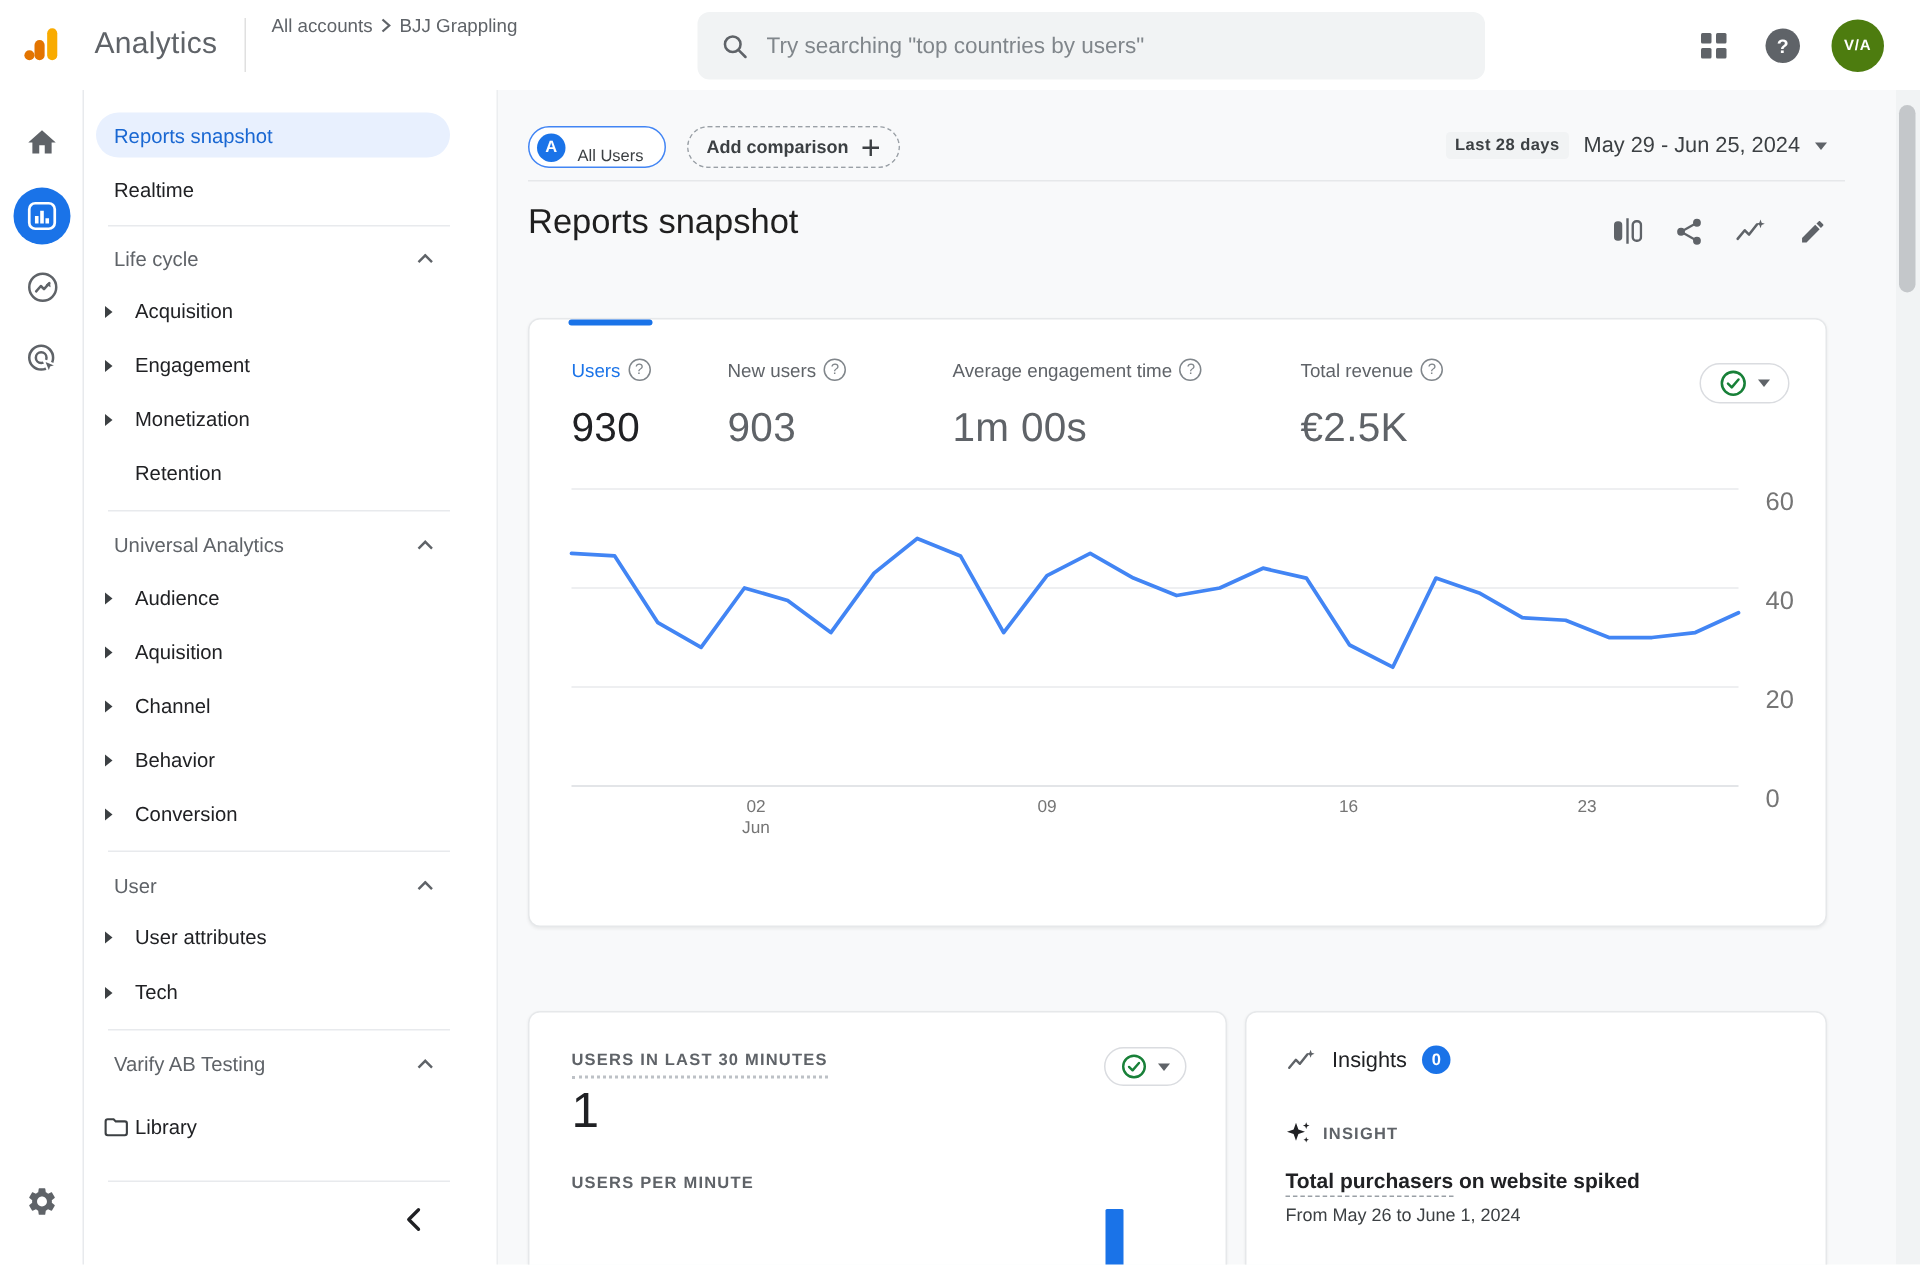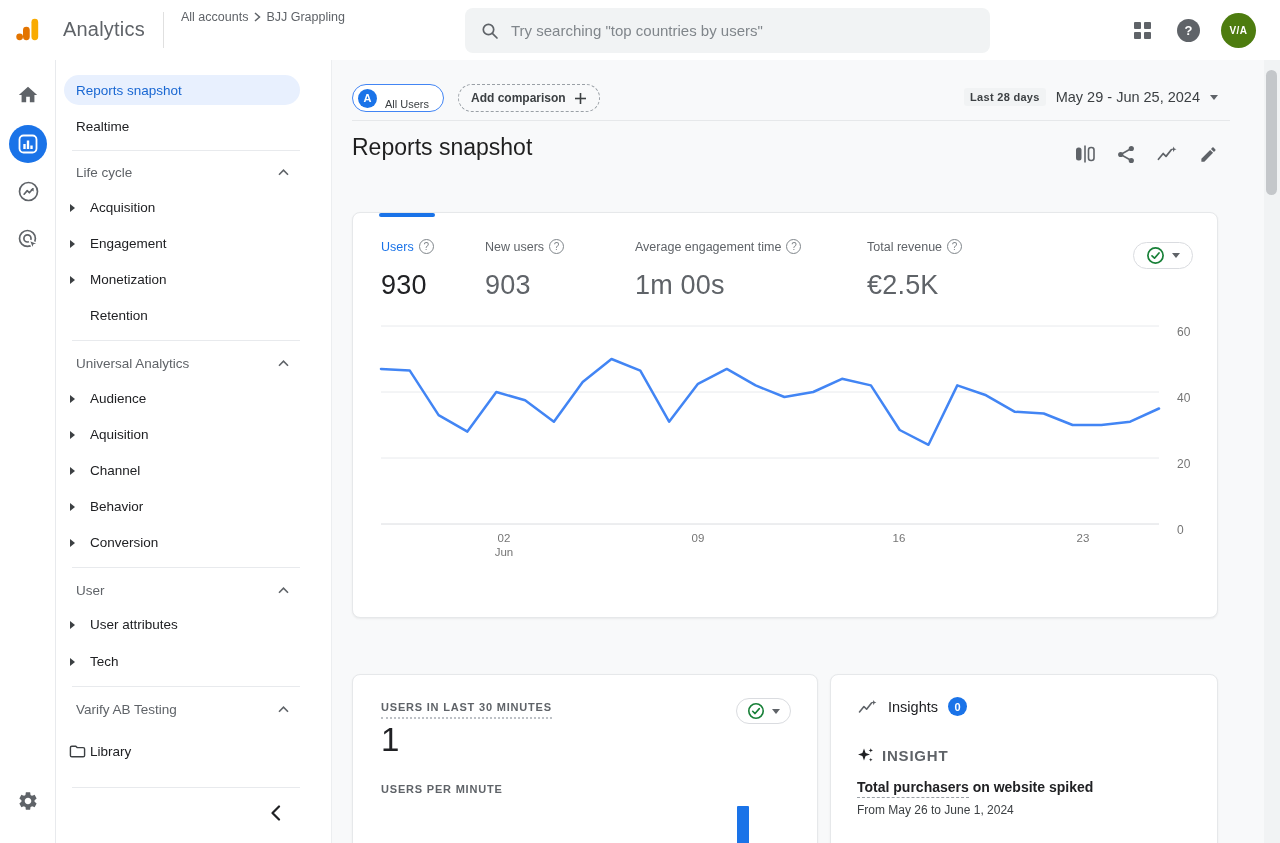--- a/index.html
+++ b/index.html
@@ -89,42 +89,42 @@
   .metric-label { font-size:12.5px; color:#5f6368; display:flex; align-items:center; gap:5px; }
   .metric.active .metric-label { color:#1a73e8; }
   .metric-value { margin-top:16px; font-size:27px; color:#5f6368; letter-spacing:.2px; }
   .metric.active .metric-value { color:#202124; }
   .qmark { width:15px; height:15px; border:1px solid #80868b; border-radius:50%; color:#80868b;
     font-size:10px; display:inline-flex; align-items:center; justify-content:center; }
   .check-pill { position:absolute; display:flex; align-items:center; justify-content:center; gap:7px;
     border:1px solid #dadce0; border-radius:14px; background:#fff; cursor:pointer; }
   #chart-check-pill { left:780px; top:29px; width:60px; height:27px; }
   #chart-svg { position:absolute; left:0; top:100px; }
-  .y-tick { position:absolute; left:824px; font-size:12px; color:#757575; }
+  .y-tick { position:absolute; left:824px; font-size:17px; color:#757575; }
   .x-tick { position:absolute; width:44px; text-align:center; font-size:11.5px; color:#757575;
     line-height:14px; top:318px; }
 
   #rt-card { left:20px; top:614px; width:466px; height:260px; }
   #rt-title { position:absolute; left:28px; top:26px; font-size:11px; font-weight:bold; color:#5f6368;
     letter-spacing:.8px; border-bottom:2px dotted #bdc1c6; padding-bottom:4px; }
   #rt-value { position:absolute; left:28px; top:46px; font-size:33px; color:#202124; }
   #rt-check-pill { left:383px; top:23px; width:55px; height:26px; }
   #rt-subtitle { position:absolute; left:28px; top:108px; font-size:11px; font-weight:bold;
     color:#5f6368; letter-spacing:.8px; }
   #rt-bars { position:absolute; left:28px; top:128px; width:410px; height:100px; }
   .rt-bar { position:absolute; bottom:-28px; width:12px; border-radius:1px; }
 
   #insight-card { left:498px; top:614px; width:388px; height:260px; }
   #insight-header { position:absolute; left:26px; top:22px; display:flex; align-items:center; gap:10px;
     cursor:pointer; }
   #insight-header .title { font-size:14.5px; font-weight:500; color:#202124; }
   #insight-badge { width:19px; height:19px; border-radius:50%; background:#1a73e8; color:#fff;
     font-size:11px; font-weight:bold; display:flex; align-items:center; justify-content:center; }
   #insight-kicker { position:absolute; left:26px; top:72px; display:flex; align-items:center; gap:8px;
-    font-size:15px; font-weight:bold; letter-spacing:.8px; color:#5f6368; }
+    font-size:11px; font-weight:bold; letter-spacing:.8px; color:#5f6368; }
   #insight-headline { position:absolute; left:26px; top:104px; font-size:14px; font-weight:bold;
     color:#202124; cursor:pointer; }
   #insight-headline .dashed { border-bottom:1px dashed #9aa0a6; padding-bottom:2px; }
   #insight-subtext { position:absolute; left:26px; top:128px; font-size:12px; color:#3c4043; }
 
   #scroll-track { position:absolute; left:932px; top:0; width:16px; height:783px; background:#f1f3f4; }
   #scroll-thumb { position:absolute; left:934px; top:10px; width:11px; height:125px; background:#c4c7ca;
     border-radius:6px; cursor:pointer; }
 </style>
 </head>
@@ -415,21 +415,21 @@
         <div>Jun</div>
     </div>
     <div class="x-tick" style="left:323px">
       <div>09</div>
         <div></div>
     </div>
     <div class="x-tick" style="left:524px">
       <div>16</div>
         <div></div>
     </div>
-    <div class="x-tick" style="left:708px">
+    <div class="x-tick" style="left:683px">
       <div>23</div>
         <div></div>
     </div>
   </div>
 
   <div class="card" id="rt-card">
     <div id="rt-title">USERS IN LAST 30 MINUTES</div>
     <div id="rt-value">1</div>
     <div class="check-pill" id="rt-check-pill">
       <svg width="18" height="18" viewBox="0 0 19 19">

